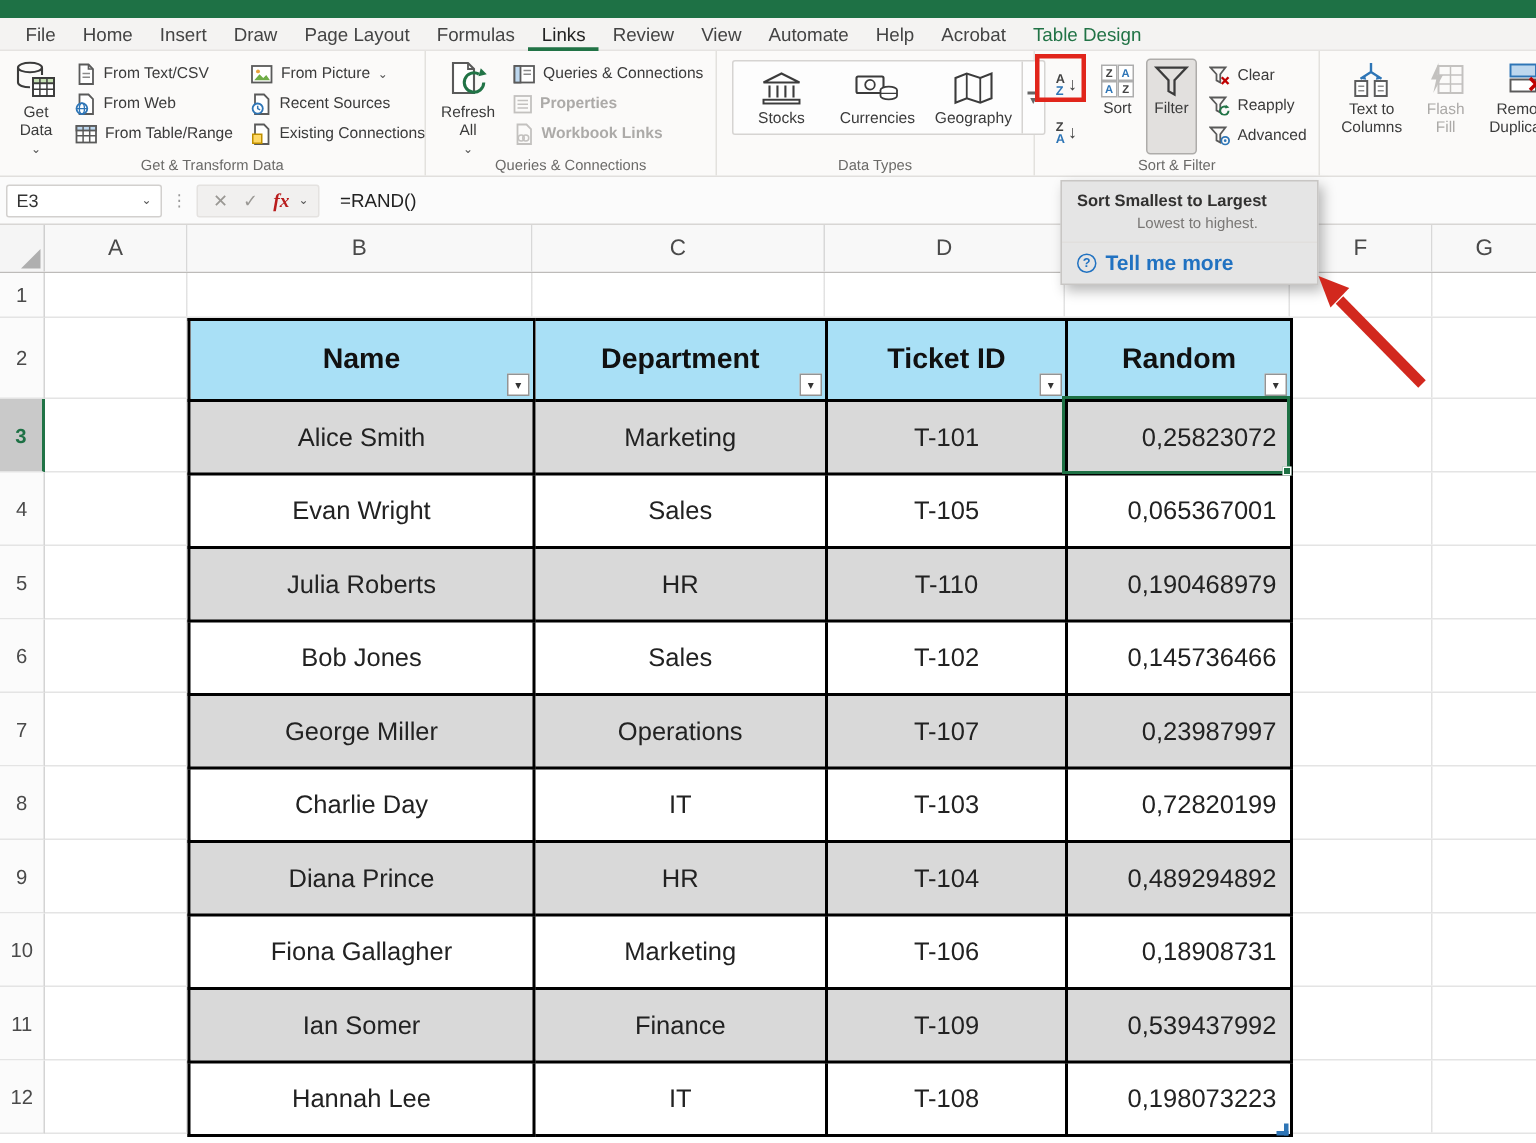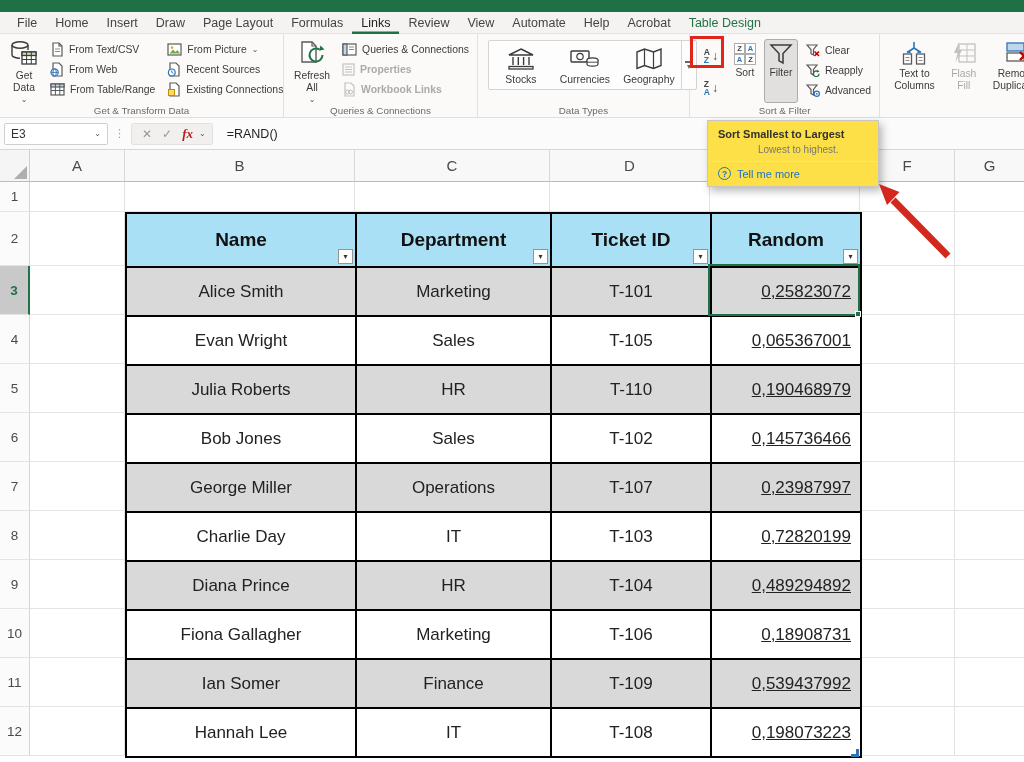--- a/index.html
+++ b/index.html
@@ -71,36 +71,36 @@
     background-size:1px 100%;
     background-position:94px 0, 324px 0, 519px 0, 679px 0, 829px 0, 924px 0;
     background-repeat:no-repeat; }
 
   
   .xl-table { position:absolute; left:125px; top:62px; z-index:5; border-collapse:collapse; table-layout:fixed; }
   .xl-table th, .xl-table td { border:2px solid #000; overflow:hidden; }
   .xl-table th { background:#A9E0F6; font-size:19px; font-weight:bold; color:#111; position:relative; height:54px;margin-top:38px; }
   .xl-table td { background:#fff; font-size:17px; color:#222; text-align:center; height:49px; }
   .xl-table tr.alt td { background:#D9D9D9; }
-  .xl-table td.random { text-align:right; padding-right:9px;text-decoration:underline; }
+  .xl-table td.random { text-align:right; padding-right:9px; }
   .fdrop { position:absolute; right:2px; bottom:2px; width:15px; height:15px; background:#fff; border:1px solid #949494; display:flex; align-items:center; justify-content:center; font-size:8px; color:#333; font-weight:normal; cursor:pointer; }
 
   
   .sel-cell { position:absolute; left:708px; top:114px; width:152px; height:52px; border:2.5px solid #1E7145; z-index:10; pointer-events:none; }
   .sel-handle { position:absolute; right:-3px; bottom:-3px; width:6px; height:6px; background:#1E7145; border:1px solid #fff; }
   .tbl-handle { position:absolute; left:851px; top:599px; width:8px; height:8px; z-index:6; border-right:3px solid #2E75B6; border-bottom:3px solid #2E75B6; pointer-events:none; }
 
   
-  .tooltip { position:absolute; left:707px; top:120px; width:172px; background:#fde047; border:1px solid #C8C6C4; box-shadow:3px 4px 8px rgba(0,0,0,0.28); z-index:40; padding:7px 10px 6px; }
+  .tooltip { position:absolute; left:707px; top:120px; width:172px; background:#e5e5e5; border:1px solid #C8C6C4; box-shadow:3px 4px 8px rgba(0,0,0,0.28); z-index:40; padding:7px 10px 6px; }
   .tt-title { font-size:11px; font-weight:bold; color:#323130; }
   .tt-desc { font-size:10px; color:#797775; margin-top:4px;margin-left:40px; }
   .tt-div { border-top:1px solid #E1DFDD; margin:6px -10px 5px; }
   .tt-link { display:flex; align-items:center; gap:6px; cursor:pointer; }
   .tt-qicon { width:13px; height:13px; border:1.4px solid #2172C1; border-radius:50%; color:#2172C1; font-size:8.5px; font-weight:bold; display:flex; align-items:center; justify-content:center; }
-  .tt-linklbl { font-size:11px; font-weight:normal; color:#2172C1; }
+  .tt-linklbl { font-size:14px; font-weight:bold; color:#2172C1; }
 
   
   .redbox { position:absolute; left:690px; top:36px; width:34px; height:32px; border:3px solid #E1251B; z-index:50; pointer-events:none; }
   .red-arrow { position:absolute; left:0; top:0; z-index:60; pointer-events:none; }
 </style>
 </head>
 <body>
 
 <div class="app">
 

